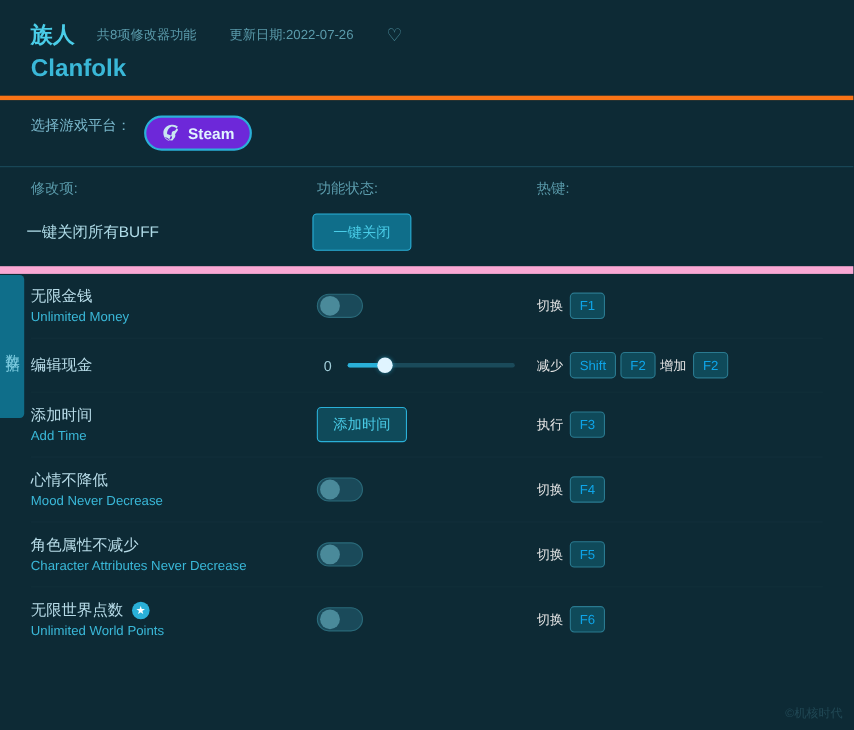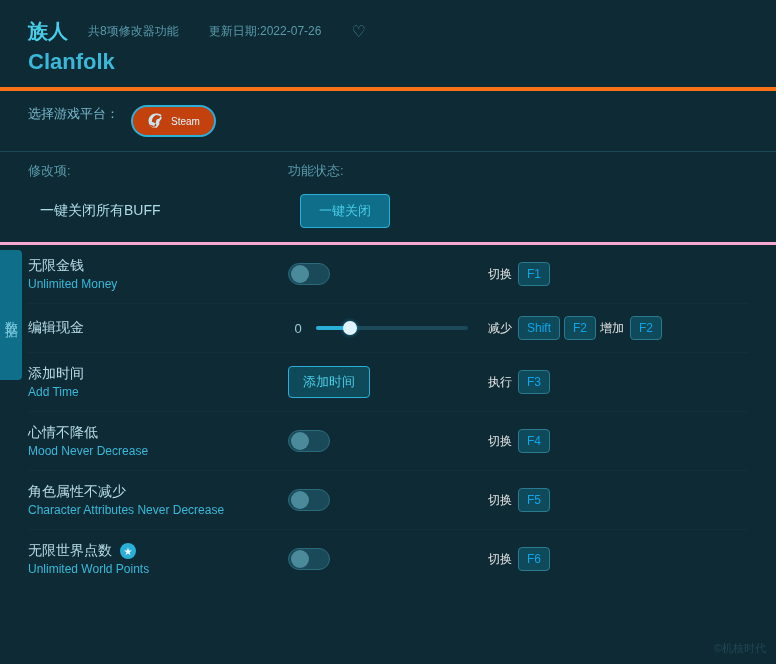--- a/index.html
+++ b/index.html
@@ -78,28 +78,28 @@
       border-bottom: 1px solid #1a4a5a;
     }
     .platform-label {
       font-size: 13px;
       color: #7ab8cc;
     }
     .steam-btn {
       display: flex;
       align-items: center;
       gap: 6px;
-      background: #c2410c;
+      background: #6d28d9;
       border: 2px solid #2ab0d8;
       border-radius: 20px;
       padding: 5px 14px;
       cursor: pointer;
       color: #e0f4ff;
-      font-size: 10px;
-      font-weight: normal;
+      font-size: 14px;
+      font-weight: bold;
     }
     .steam-icon {
       width: 18px;
       height: 18px;
     }
 
     
     .table-header {
       display: flex;
       padding: 10px 28px 6px 28px;
@@ -107,22 +107,22 @@
       color: #5a9aaa;
     }
     .col-mod { flex: 0 0 260px; }
     .col-status { flex: 0 0 200px; }
     .col-hotkey { flex: 1; }
 
     
     .global-row {
       display: flex;
       align-items: center;
-      padding: 8px 28px 14px 40px;
-      border-bottom: 3px solid #f9a8d4;
+      padding: 8px 28px 14px 24px;
+      border-bottom: 7px solid #f9a8d4;
     }
     .global-name { flex: 0 0 260px; font-size: 14px; color: #b0dce8; }
     .global-btn {
       background: #0f6e8a;
       border: 1px solid #2ab0d8;
       border-radius: 4px;
       padding: 7px 18px;
       color: #4acde8;
       font-size: 13px;
       cursor: pointer;
@@ -283,20 +283,21 @@
     <svg class="steam-icon" viewBox="0 0 24 24" fill="#c8e6f0">
       <path d="M12 2C6.48 2 2 6.48 2 12c0 4.24 2.65 7.86 6.39 9.29L12 13.4V13a4 4 0 0 1 4-4h.1l3.48-5.02A9.953 9.953 0 0 0 12 2zm7.6 6.4-3.4 4.9A4 4 0 0 1 16.05 17l-3.05 3.95C13 21 12.5 21 12 21c-3.49 0-6.49-1.78-8.27-4.48l3.93 1.63a2.5 2.5 0 1 0 2.93-3.45L6.5 13.1A10.02 10.02 0 0 1 12 4c2.73 0 5.2 1.1 7.02 2.88L19.6 6.4z"></path>
     </svg>
     <span>Steam</span>
   </button>
 </div>
 
 <div class="table-header">
   <span class="col-mod">修改项:</span>
   <span class="col-status">功能状态:</span>
+  <span class="col-hotkey">热键:</span>
 </div>
 
 <div class="global-row">
   <span class="global-name col-mod">一键关闭所有BUFF</span>
   <div class="col-status">
     <button class="global-btn">一键关闭</button>
   </div>
   <div class="col-hotkey"></div>
 </div>
 

